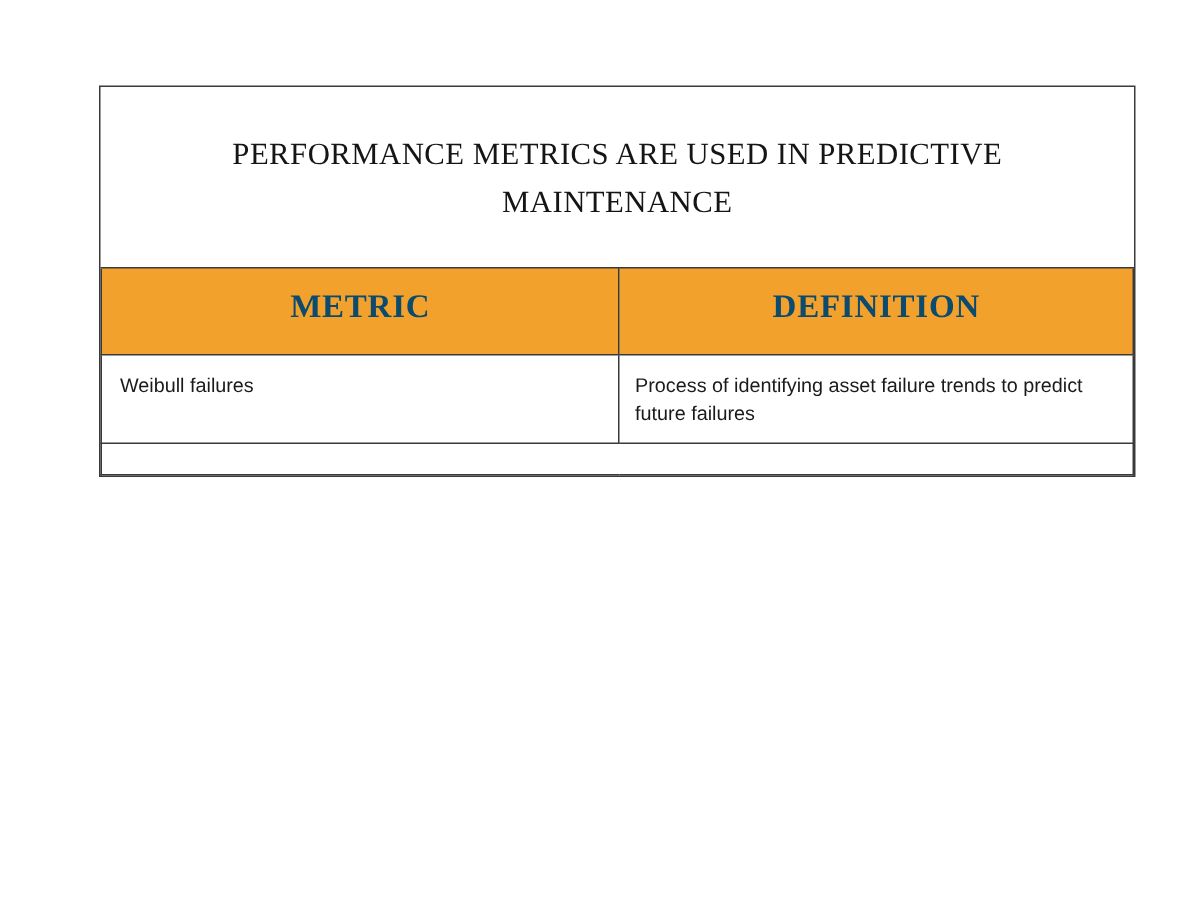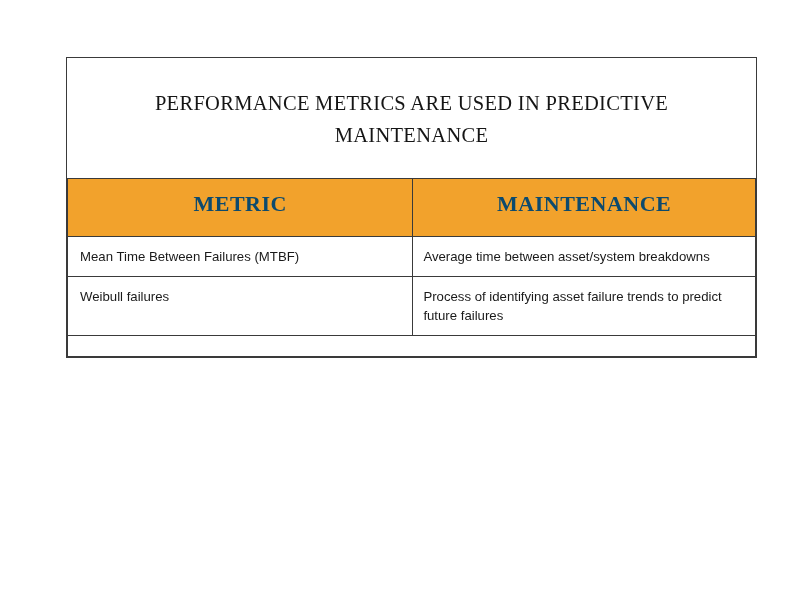--- a/index.html
+++ b/index.html
@@ -90,25 +90,21 @@
       <colgroup>
         <col class="col-a">
         <col class="col-b">
       </colgroup>
       <tbody>
         <tr>
           <td class="title-cell" colspan="2">PERFORMANCE METRICS ARE USED IN PREDICTIVE MAINTENANCE</td>
         </tr>
         <tr>
           <th class="hdr">METRIC</th>
-          <th class="hdr">MAINTENANCE</th>
-        </tr>
-        <tr>
-          <td class="cell">Mean Time Between Failures (MTBF)</td>
-          <td class="cell def">Average time between asset/system breakdowns</td>
+          <th class="hdr">DEFINITION</th>
         </tr>
         <tr>
           <td class="cell">Weibull failures</td>
           <td class="cell def">Process of identifying asset failure trends to predict future failures</td>
         </tr>
         <tr class="spacer-row">
           <td colspan="2"></td>
         </tr>
       </tbody>
     </table>

